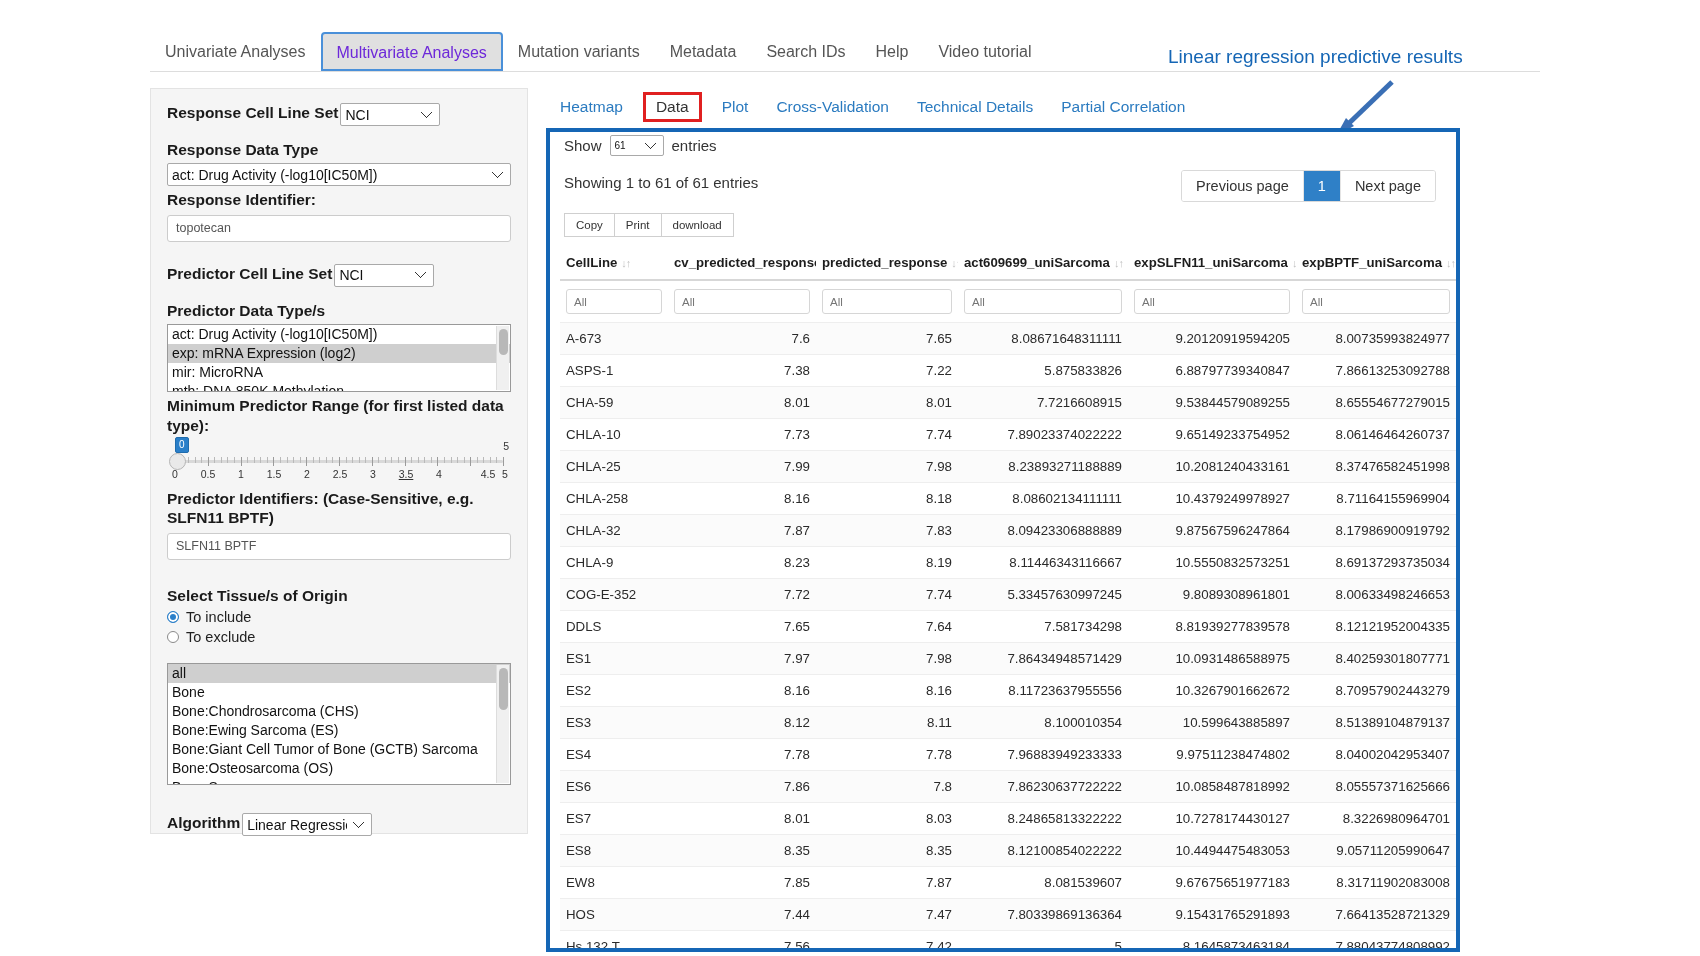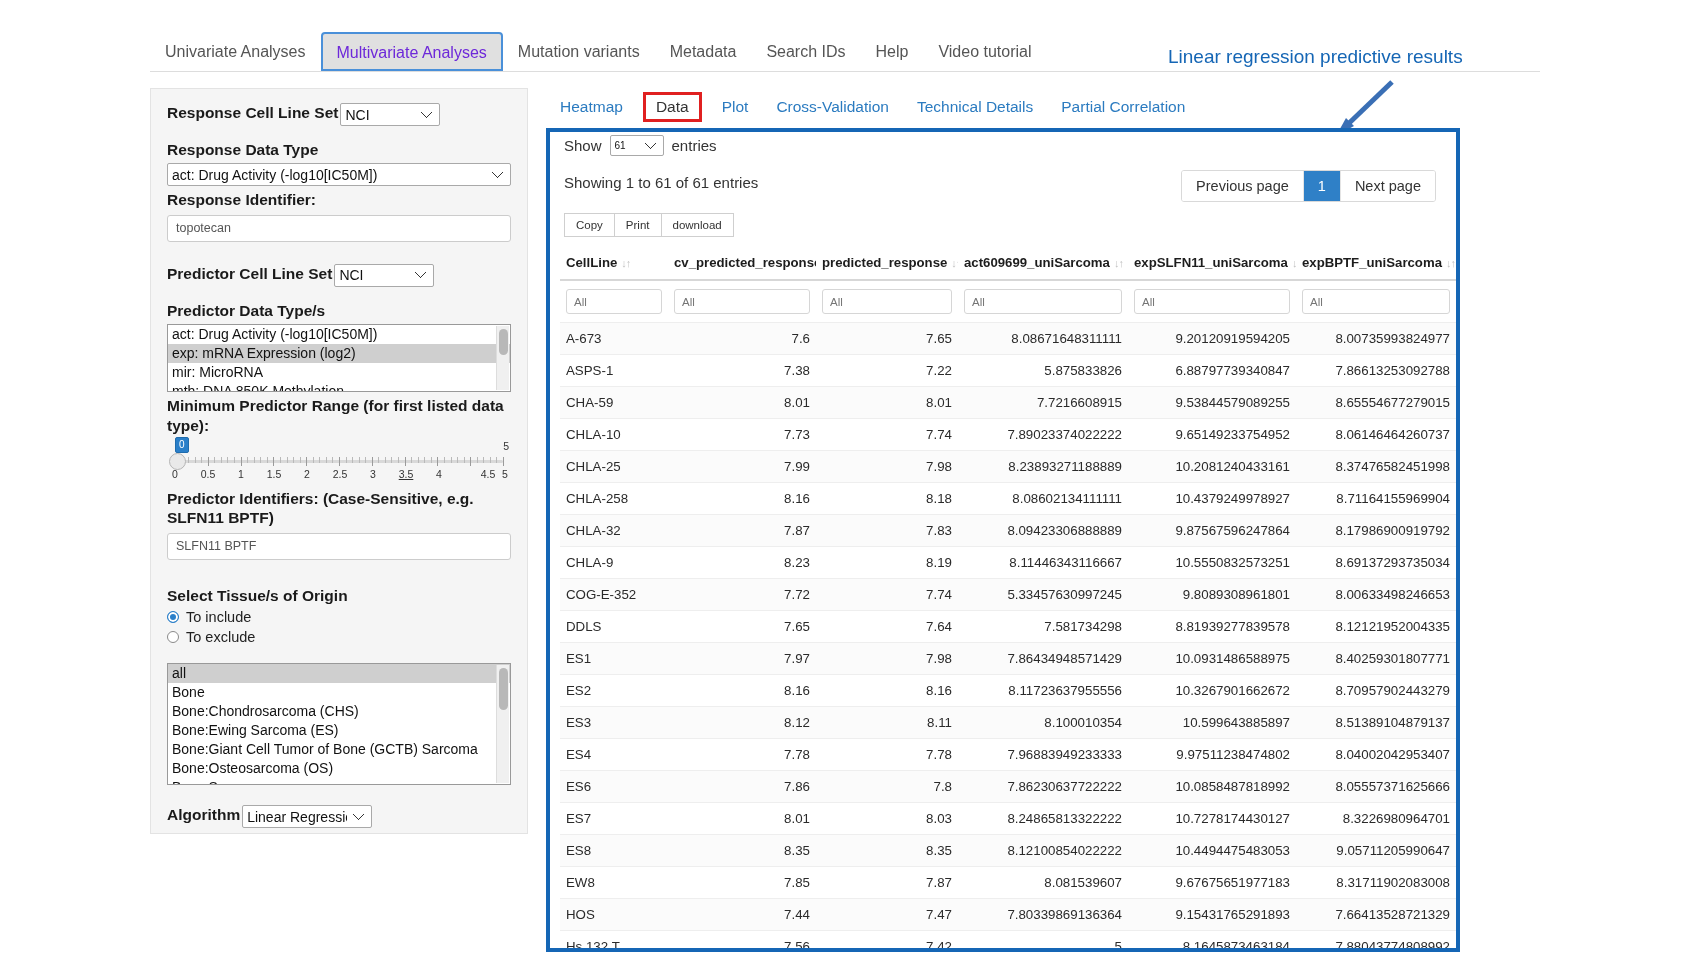--- a/index.html
+++ b/index.html
@@ -347,21 +347,21 @@
         <div class="opt">Bone:Chondrosarcoma (CHS)</div>
         <div class="opt">Bone:Ewing Sarcoma (ES)</div>
         <div class="opt">Bone:Giant Cell Tumor of Bone (GCTB) Sarcoma</div>
         <div class="opt">Bone:Osteosarcoma (OS)</div>
         <div class="opt">Bone:Sarcoma</div>
         <div class="lb-scroll">
         <div class="lb-thumb" style="top:3px; height:42px;"></div>
       </div>
     </div>
 
-    <div class="row-inline" style="margin-top:20px;">
+    <div class="row-inline" style="margin-top:28px;">
       <span class="lbl">Algorithm</span>
       <select class="sel w-alg" id="sel-alg"><option>Linear Regression</option></select>
     </div>
   </div>
 
   <div class="tabs" id="res-tabs">
       <div class="tab">Heatmap</div>
       <div class="tab boxed">Data</div>
       <div class="tab">Plot</div>
       <div class="tab">Cross-Validation</div>

